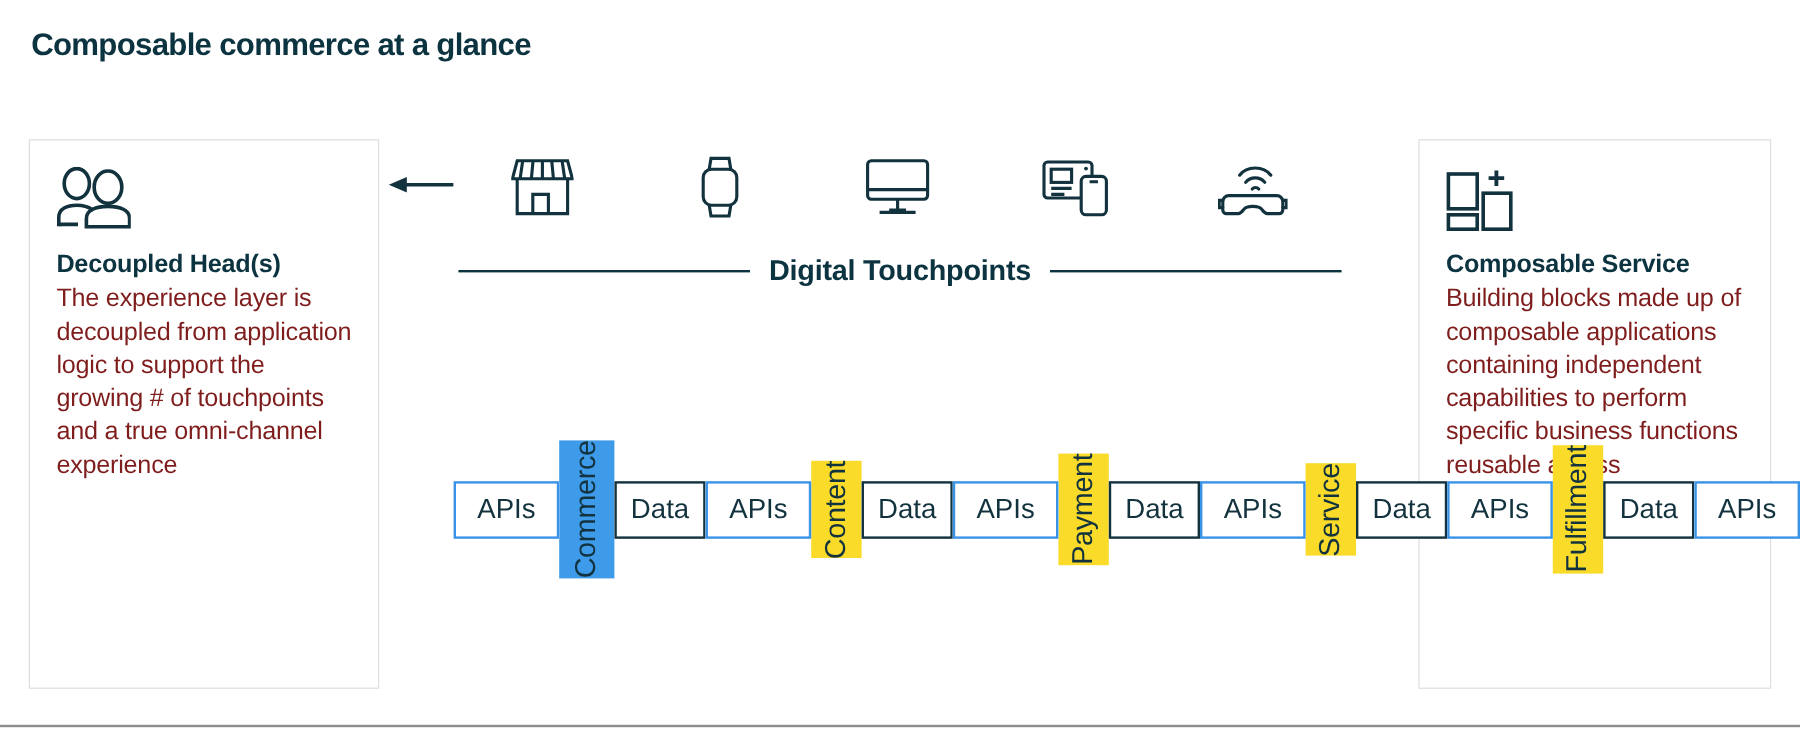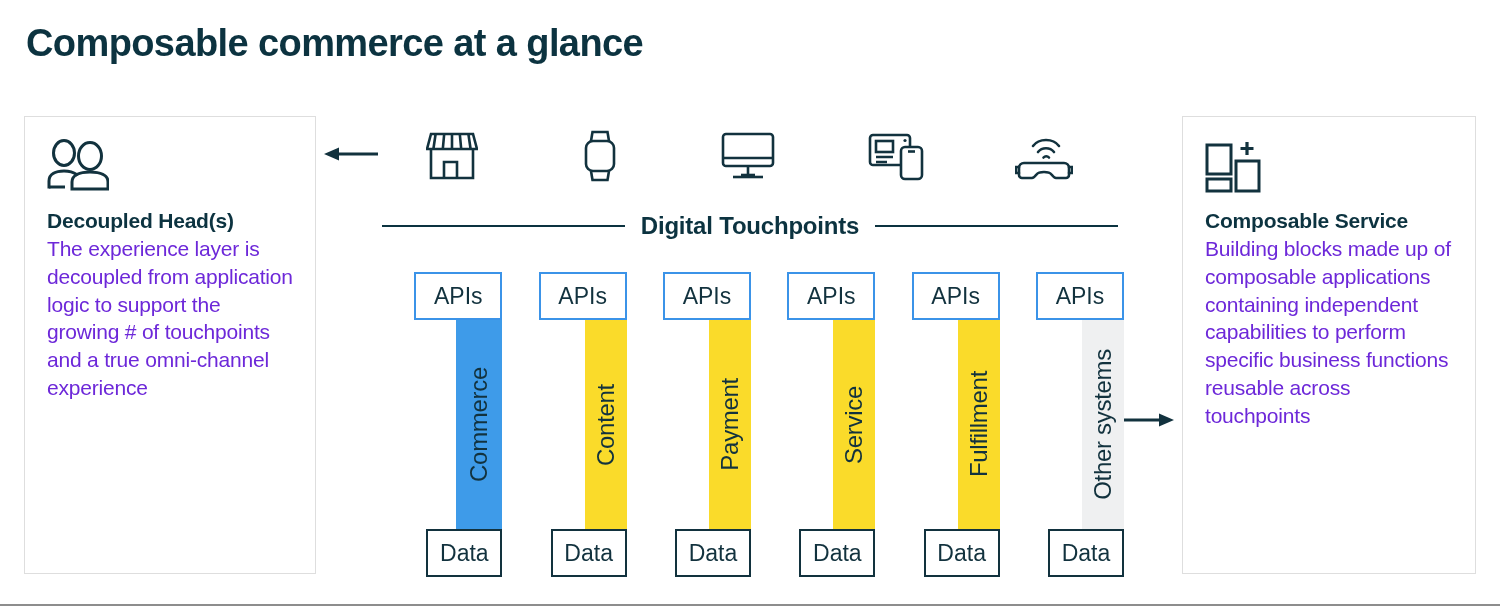--- a/index.html
+++ b/index.html
@@ -17,21 +17,21 @@
     width: 1500px;
     height: 608px;
     background: #ffffff;
   }
 
   
   .page-title {
     position: absolute;
     left: 26px;
     top: 22px;
-    font-size: 38px;
+    font-size: 26px;
     font-weight: 700;
     letter-spacing: -0.6px;
     color: #0C3340;
     white-space: nowrap;
   }
 
   
   .side-panel {
     position: absolute;
     top: 116px;
@@ -53,21 +53,21 @@
     font-size: 21px;
     font-weight: 700;
     line-height: 1.32;
     color: #0C3340;
     letter-spacing: -0.2px;
   }
   .panel-body {
     font-size: 21px;
     font-weight: 400;
     line-height: 1.33;
-    color: #6d28d9;
+    color: #7f1d1d;
     letter-spacing: -0.2px;
   }
 
   
   .arrow { position: absolute; }
   .arrow-left  { left: 322px;  top: 144px; }
   .arrow-right { left: 1118px; top: 410px; }
 
   
   .touchpoint-row {
@@ -115,22 +115,22 @@
     position: absolute;
     left: 378px;
     top: 272px;
     width: 746px;
     height: 305px;
     display: flex;
   }
   .column {
     flex: 1 1 0;
     display: flex;
-    flex-direction: column;
-    align-items: flex-end;
+    flex-direction: row;
+    align-items: center;
   }
 
   .api-box {
     width: 88px;
     height: 48px;
     border: 2px solid #3B93E8;
     background: #ffffff;
     display: flex;
     align-items: center;
     justify-content: center;

